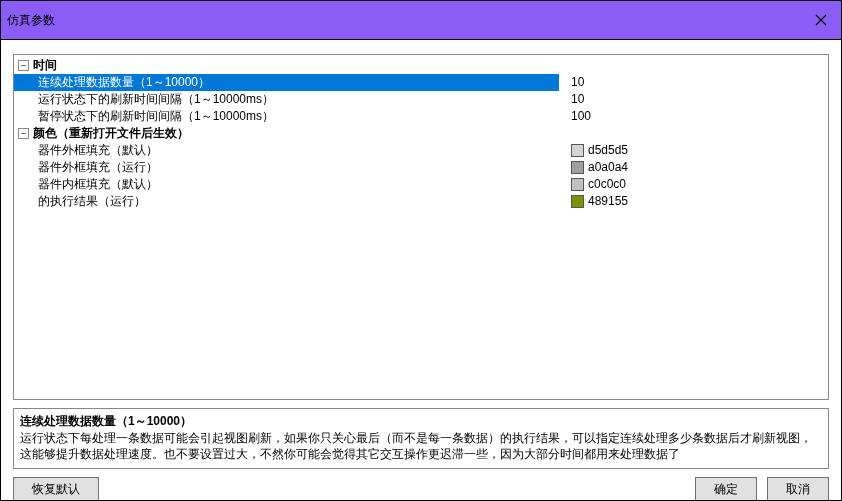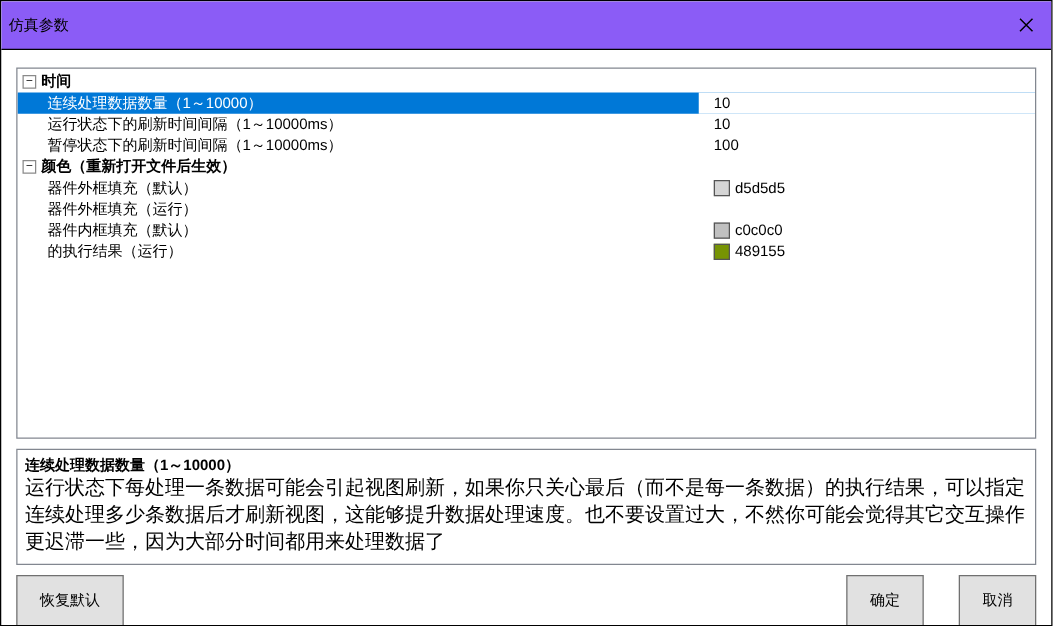--- a/index.html
+++ b/index.html
@@ -98,40 +98,40 @@
       flex-shrink: 0;
     }
     .help-box {
       margin-top: 8px;
       border: 1px solid #828790;
       padding: 4px 6px 6px 6px;
       min-height: 46px;
       line-height: 1.35;
     }
     .help-title { font-weight: bold; font-size: 12px; }
-    .help-text { font-size: 16px; }
+    .help-text { font-size: 12px; }
     .button-row {
       margin-top: 8px;
       display: flex;
       align-items: center;
     }
     .btn {
       border: 1px solid #707070;
       background: #e1e1e1;
       font-size: 12px;
-      height: 41px;
+      height: 24px;
       padding: 0 18px;
       display: inline-flex;
       align-items: center;
       justify-content: center;
       cursor: pointer;
       font-family: inherit;
     }
     .spacer { flex: 1; }
-    .btn + .btn { margin-left: 28px; }
+    .btn + .btn { margin-left: 10px; }
   </style>
 </head>
 <body>
 
 <div class="titlebar">
   <span class="titlebar-title">仿真参数</span>
   <div class="close-btn">
     <svg viewBox="0 0 12 12">
         <path d="M1 1 L11 11 M11 1 L1 11" stroke="#000" stroke-width="1.2" fill="none"></path>
       </svg>
@@ -197,20 +197,24 @@
         <span class="color-swatch" style="background: rgb(213, 213, 213);"></span>
         <span>d5d5d5</span>
       </div>
     </div>
 
     <div class="row">
       <div class="tree-cell">
         <span class="indent-spacer"></span>
         <span>器件外框填充（运行）</span>
       </div>
+      <div class="value-cell">
+        <span class="color-swatch" style="background: rgb(160, 160, 164);"></span>
+        <span>a0a0a4</span>
+      </div>
     </div>
 
     <div class="row">
       <div class="tree-cell">
         <span class="indent-spacer"></span>
         <span>器件内框填充（默认）</span>
       </div>
       <div class="value-cell">
         <span class="color-swatch" style="background: rgb(192, 192, 192);"></span>
         <span>c0c0c0</span>

